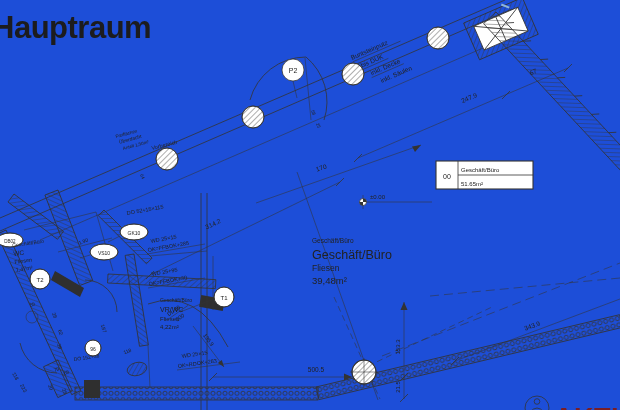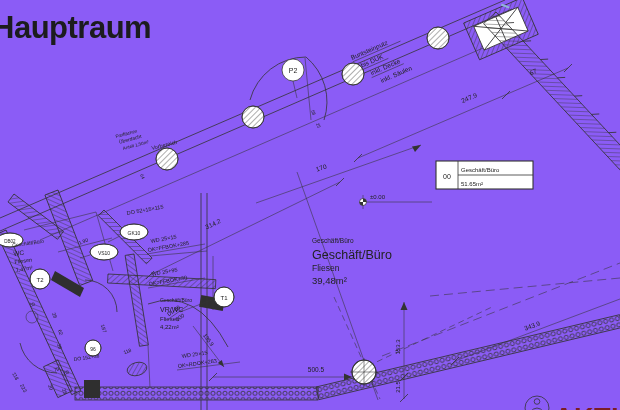--- a/index.html
+++ b/index.html
@@ -1,16 +1,16 @@
 <!DOCTYPE html>
 <html><head>
 <meta charset="utf-8">
 <style>
   html,body{margin:0;padding:0;background:#ffffff;width:620px;height:410px;overflow:hidden;}
-  .canvas{position:relative;width:620px;height:410px;background:#8b5cf6;}
+  .canvas{position:relative;width:620px;height:410px;background:#1d4ed8;}
   svg{display:block;}
   svg line, svg path, svg rect, svg circle, svg ellipse, svg polygon{stroke:#333;fill:none;stroke-width:.8;}
   svg .thin{stroke-width:.55;}
   svg .thick{stroke-width:1.1;}
   svg .hatch{fill:url(#hatch);}
   svg .chain{fill:url(#chain);}
   svg .white{fill:#fff;}
   svg .dark{fill:#2f2f2f;stroke:none;}
   svg .dash{stroke-dasharray:6 4;}
   svg .dash2{stroke-dasharray:9 5;}

